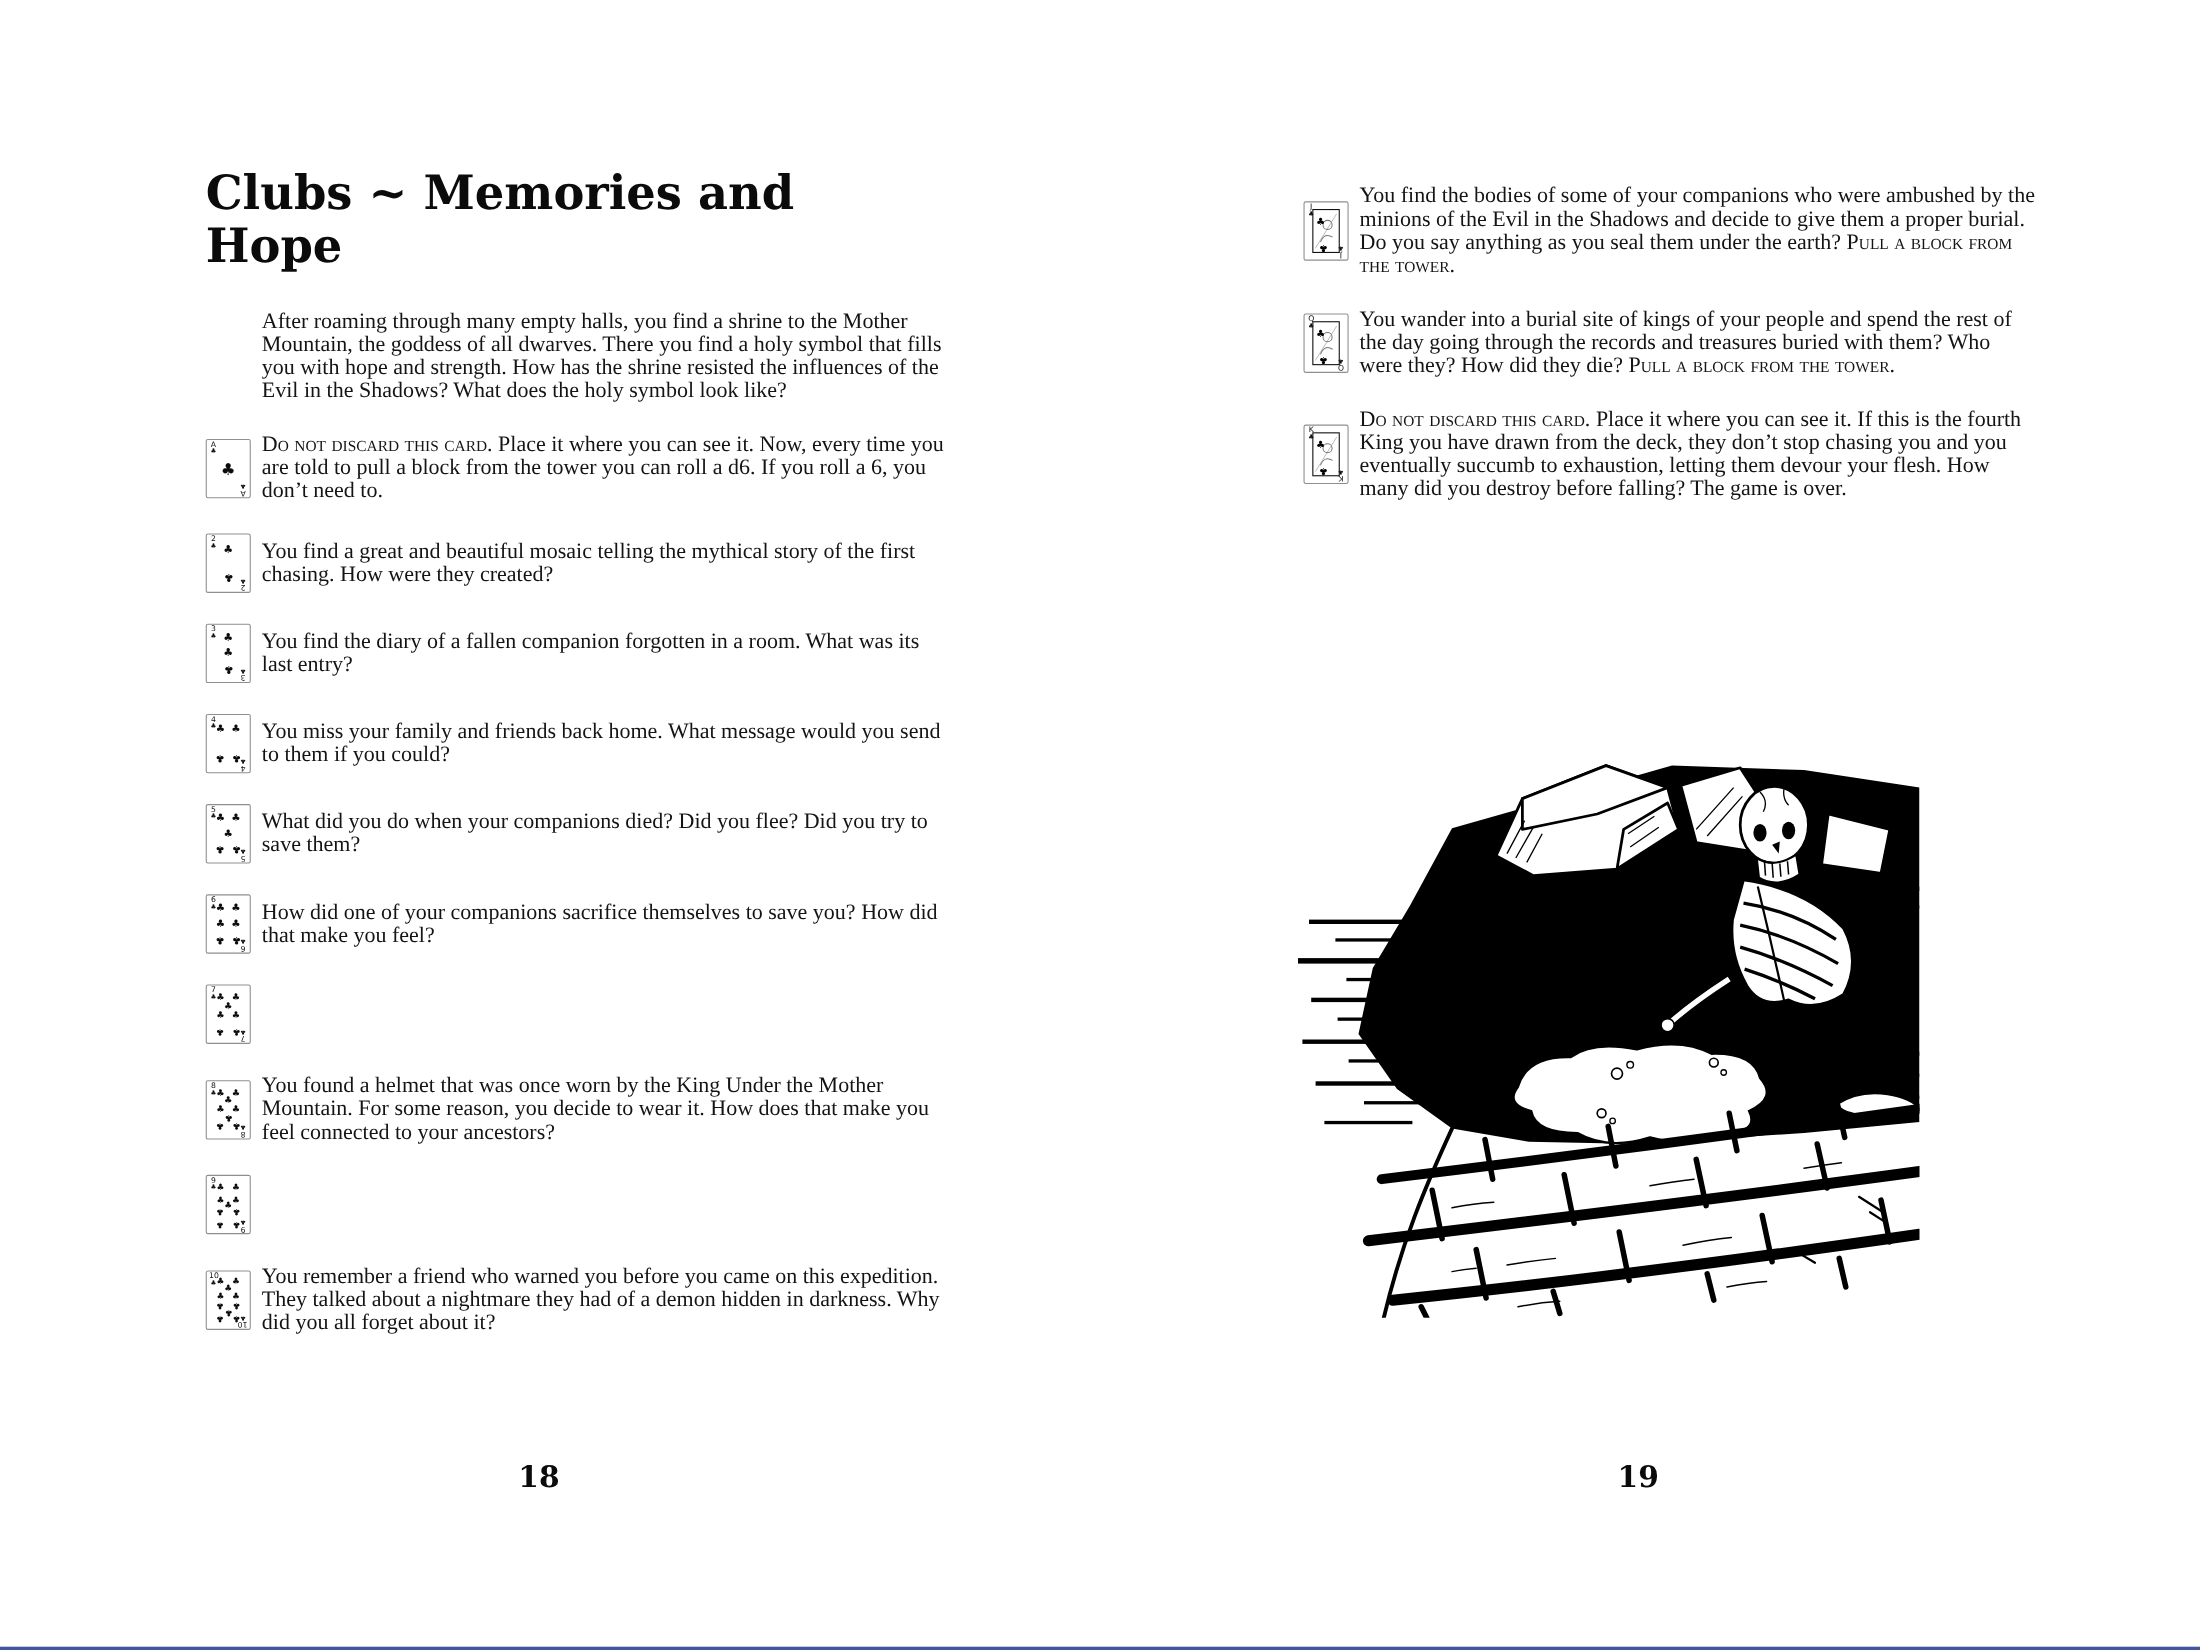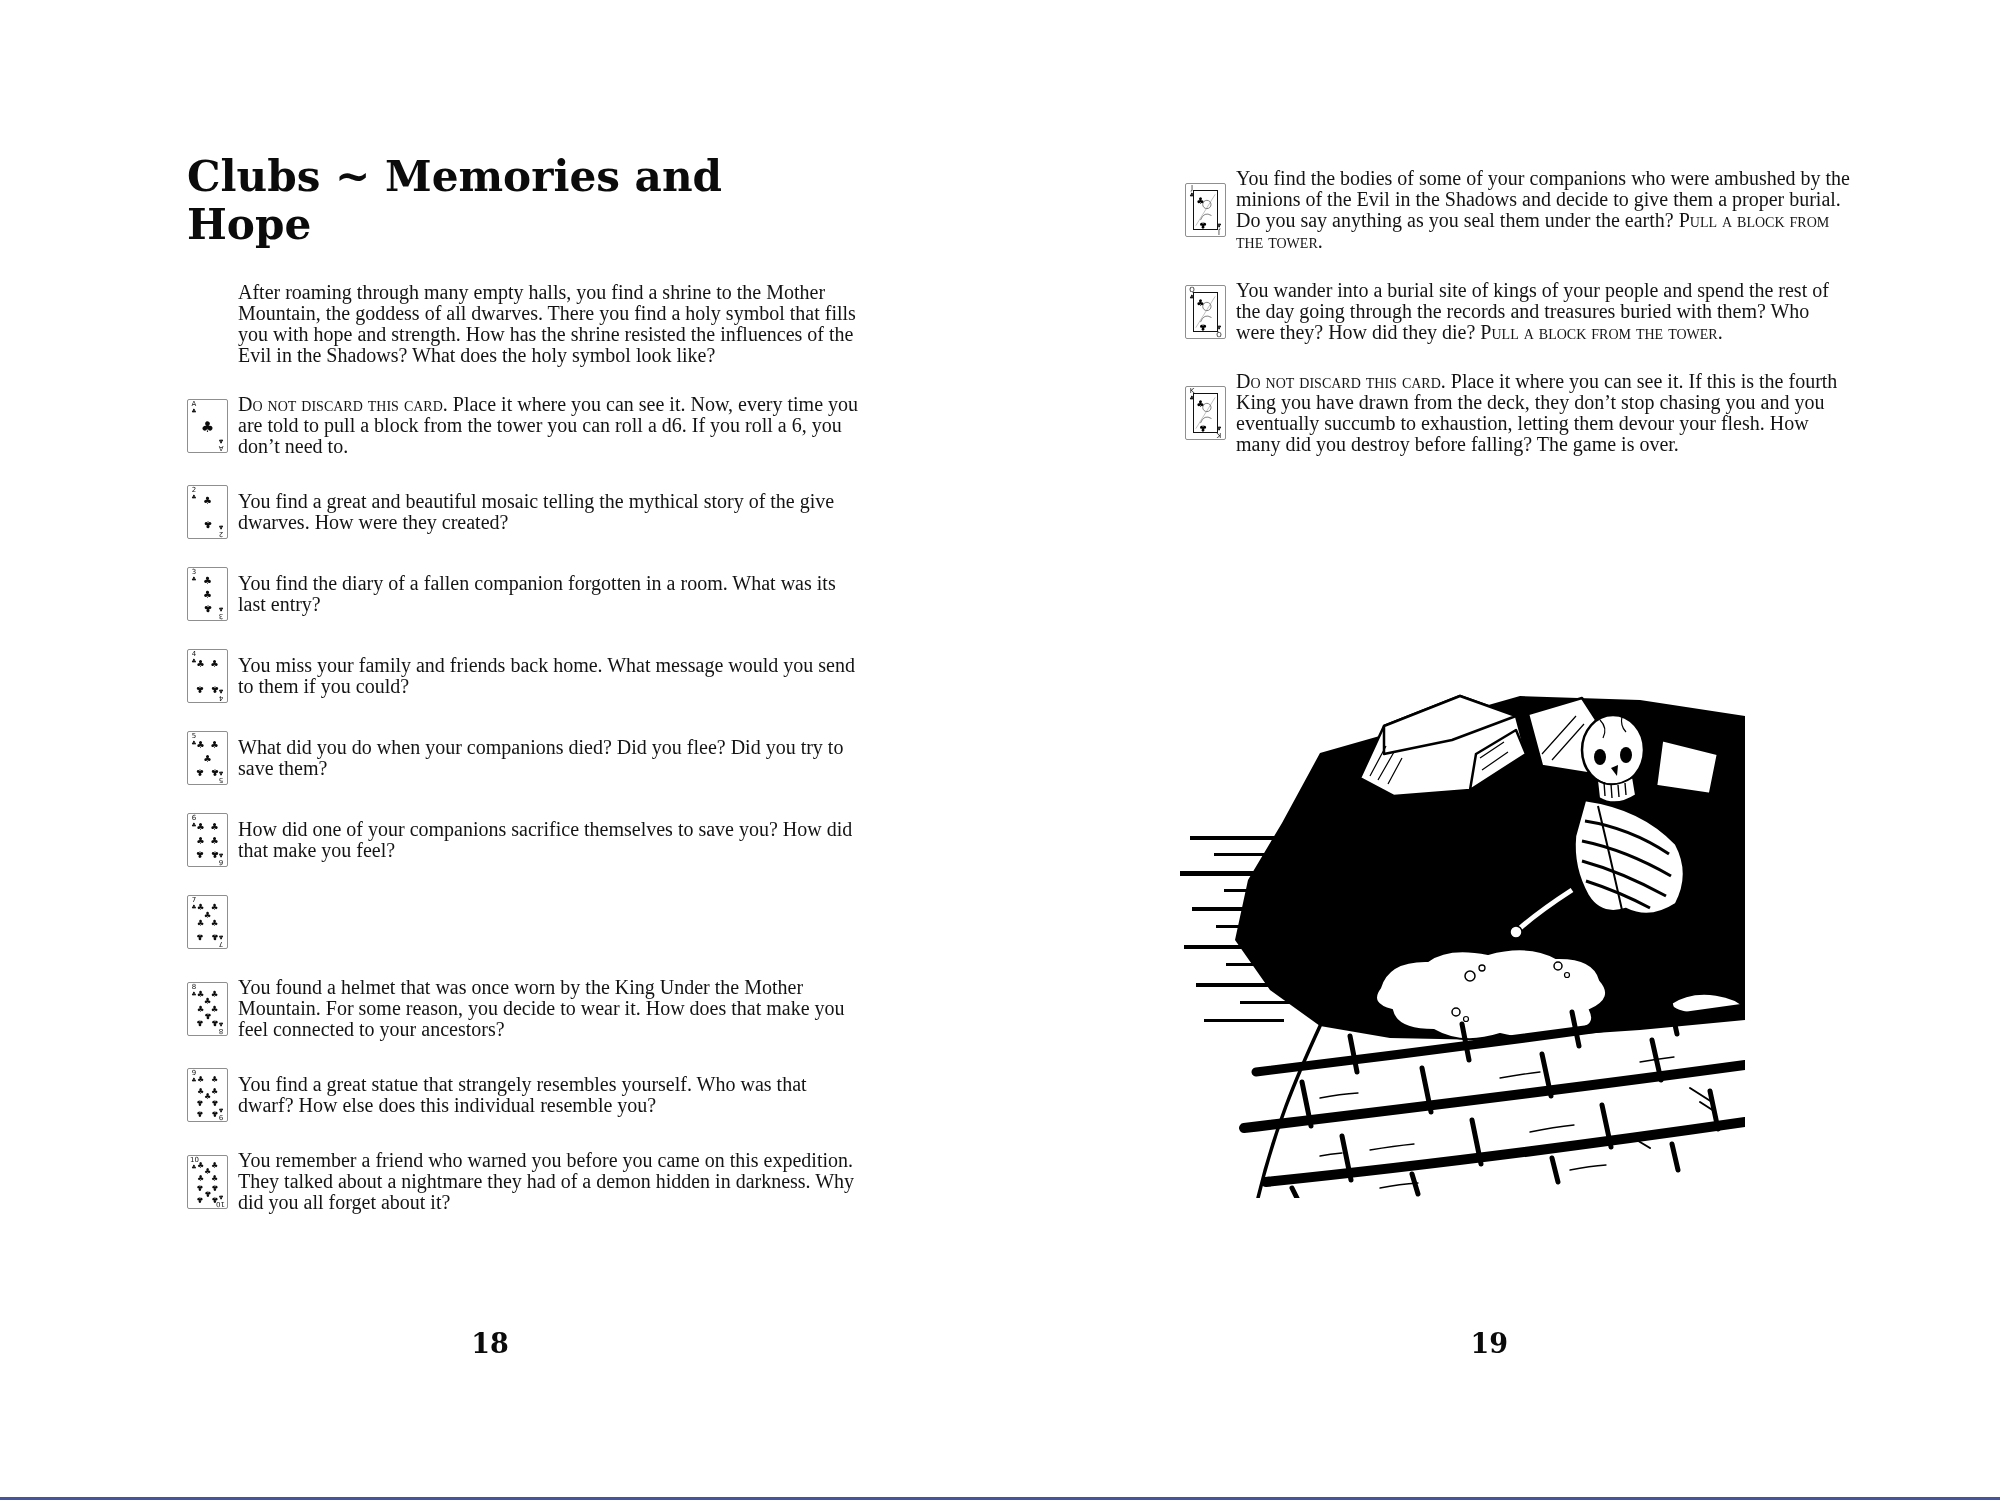--- a/index.html
+++ b/index.html
@@ -80,21 +80,21 @@
             </div>
             <div class="pcorner br">
               <span class="r">2</span>
               <span class="s">♣</span>
             </div>
             <span class="pip" style="left: 50%; top: 26%; font-size: 10px;">♣</span>
             <span class="pip inv" style="left: 50%; top: 74%; font-size: 10px;">♣</span>
           </div>
         </div>
         <div class="entry-text">
-          <p><span>You find a great and beautiful mosaic telling the mythical story of the give dwarves. How were they created?</span></p>
+          <p><span>You find a great and beautiful mosaic telling the mythical story of the first chasing. How were they created?</span></p>
         </div>
       </div>
       <div class="entry">
         <div class="card-cell">
           <div class="pcard">
             <div class="pcorner">
               <span class="r">3</span>
               <span class="s">♣</span>
             </div>
             <div class="pcorner br">
@@ -236,23 +236,20 @@
             <span class="pip" style="left: 32%; top: 20%; font-size: 8px;">♣</span>
             <span class="pip" style="left: 68%; top: 20%; font-size: 8px;">♣</span>
             <span class="pip" style="left: 32%; top: 43%; font-size: 8px;">♣</span>
             <span class="pip" style="left: 68%; top: 43%; font-size: 8px;">♣</span>
             <span class="pip" style="left: 50%; top: 51%; font-size: 8px;">♣</span>
             <span class="pip inv" style="left: 32%; top: 63%; font-size: 8px;">♣</span>
             <span class="pip inv" style="left: 68%; top: 63%; font-size: 8px;">♣</span>
             <span class="pip inv" style="left: 32%; top: 84%; font-size: 8px;">♣</span>
             <span class="pip inv" style="left: 68%; top: 84%; font-size: 8px;">♣</span>
           </div>
-        </div>
-        <div class="entry-text">
-          <p><span>You find a great statue that strangely resembles yourself. Who was that dwarf? How else does this individual resemble you?</span></p>
         </div>
       </div>
       <div class="entry">
         <div class="card-cell">
           <div class="pcard">
             <div class="pcorner">
               <span class="r">10</span>
               <span class="s">♣</span>
             </div>
             <div class="pcorner br">

